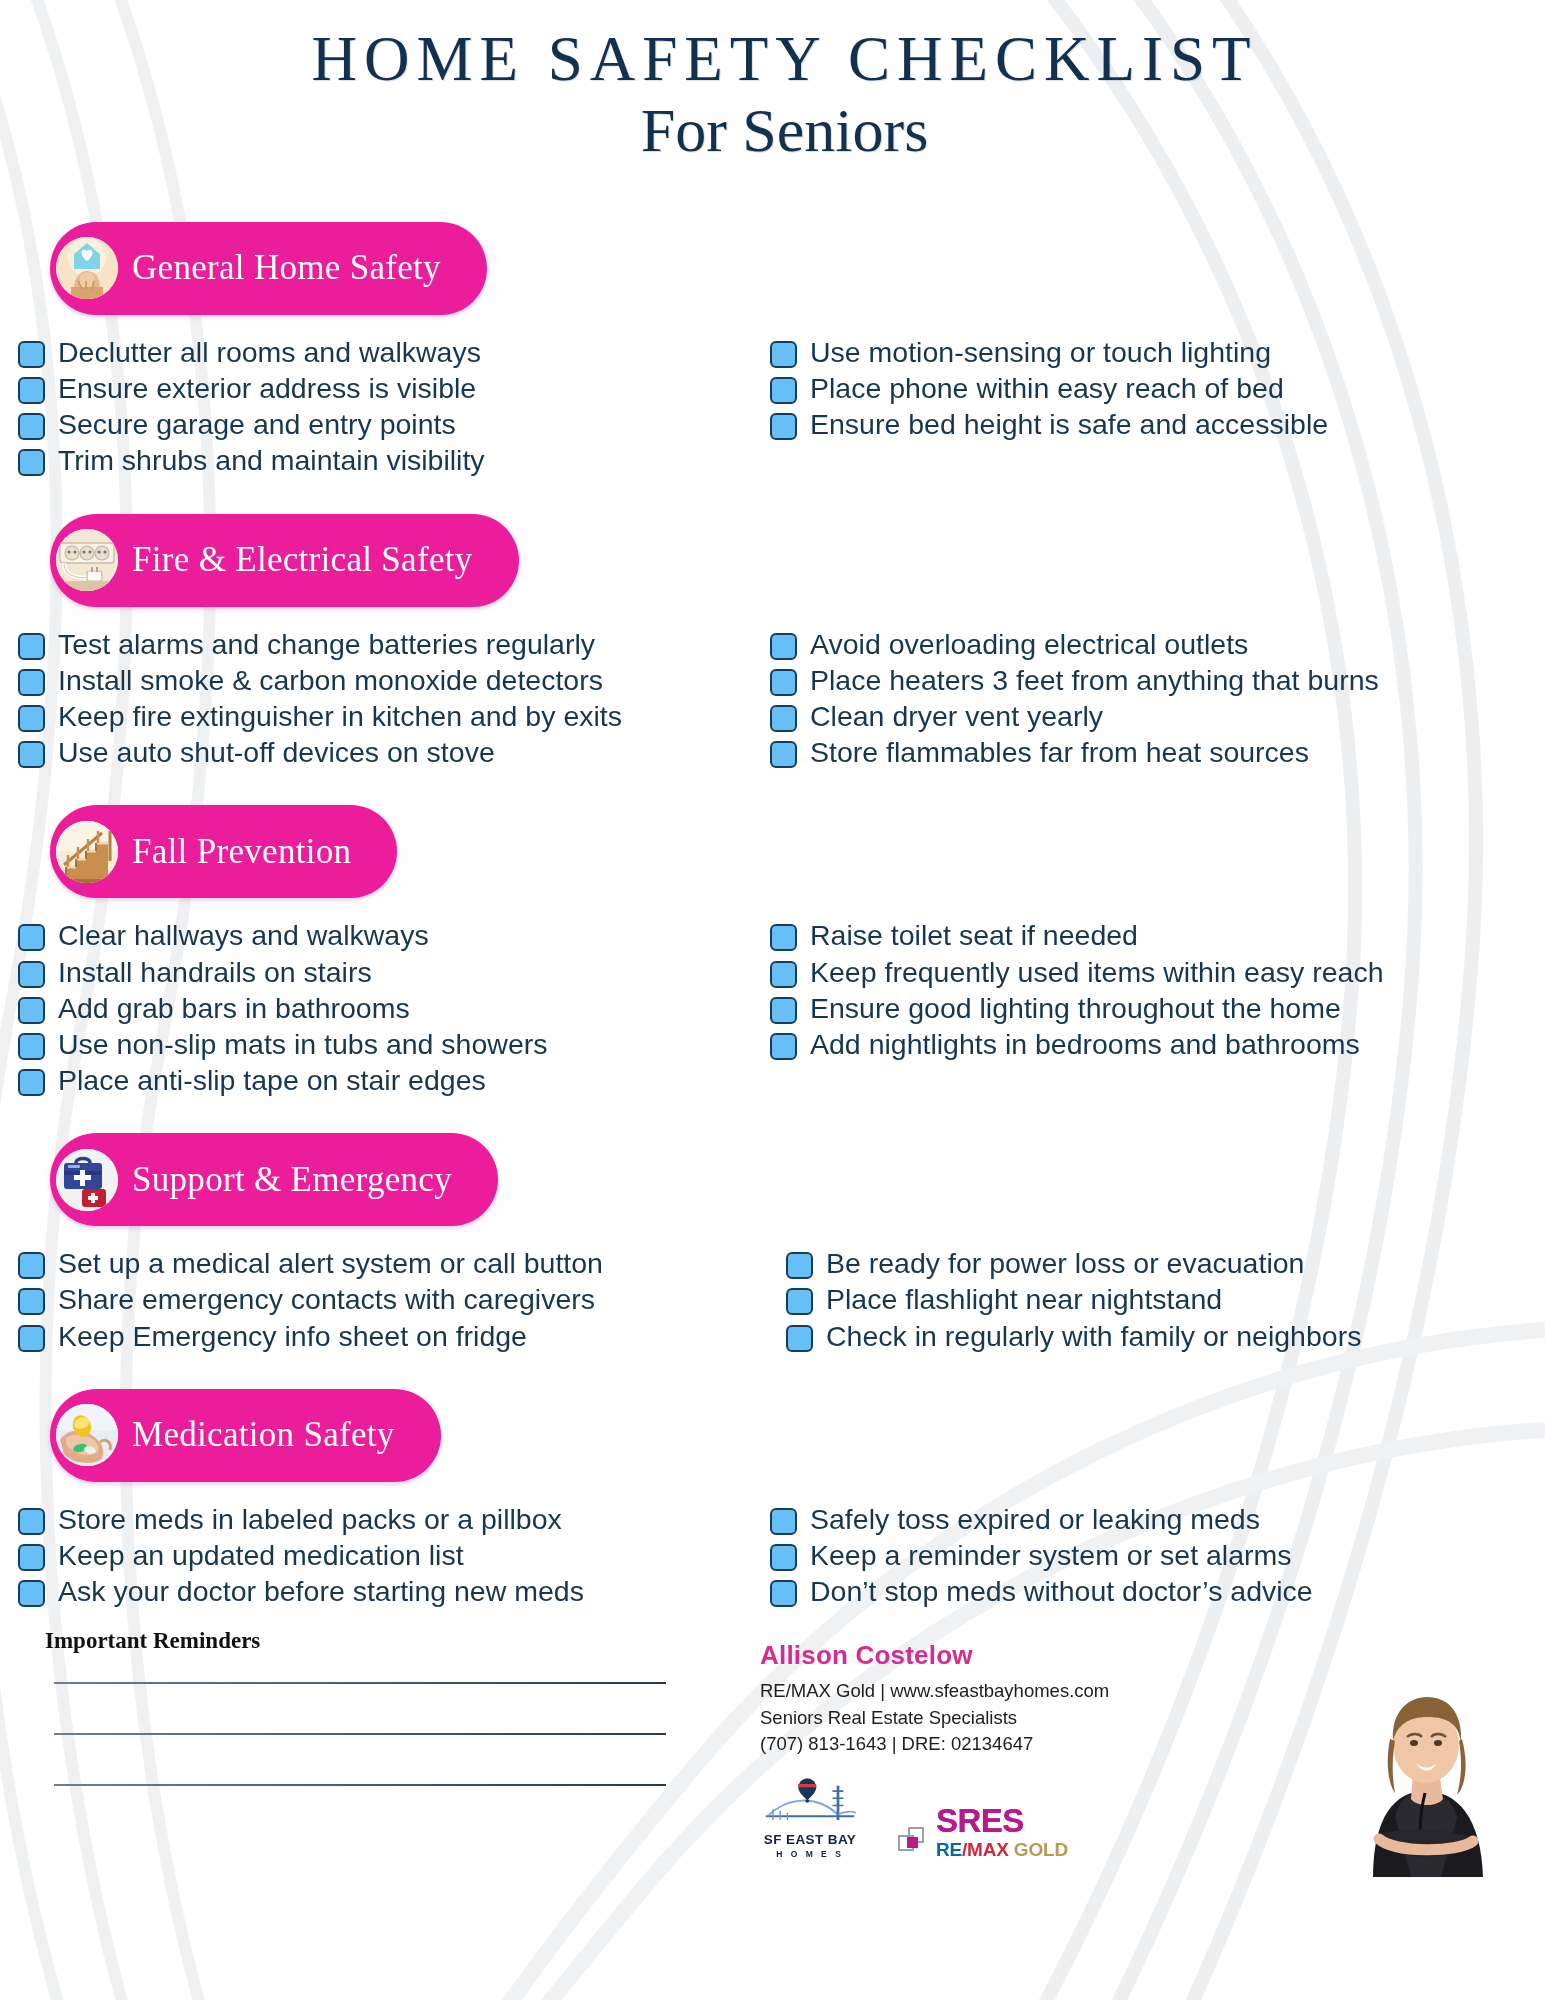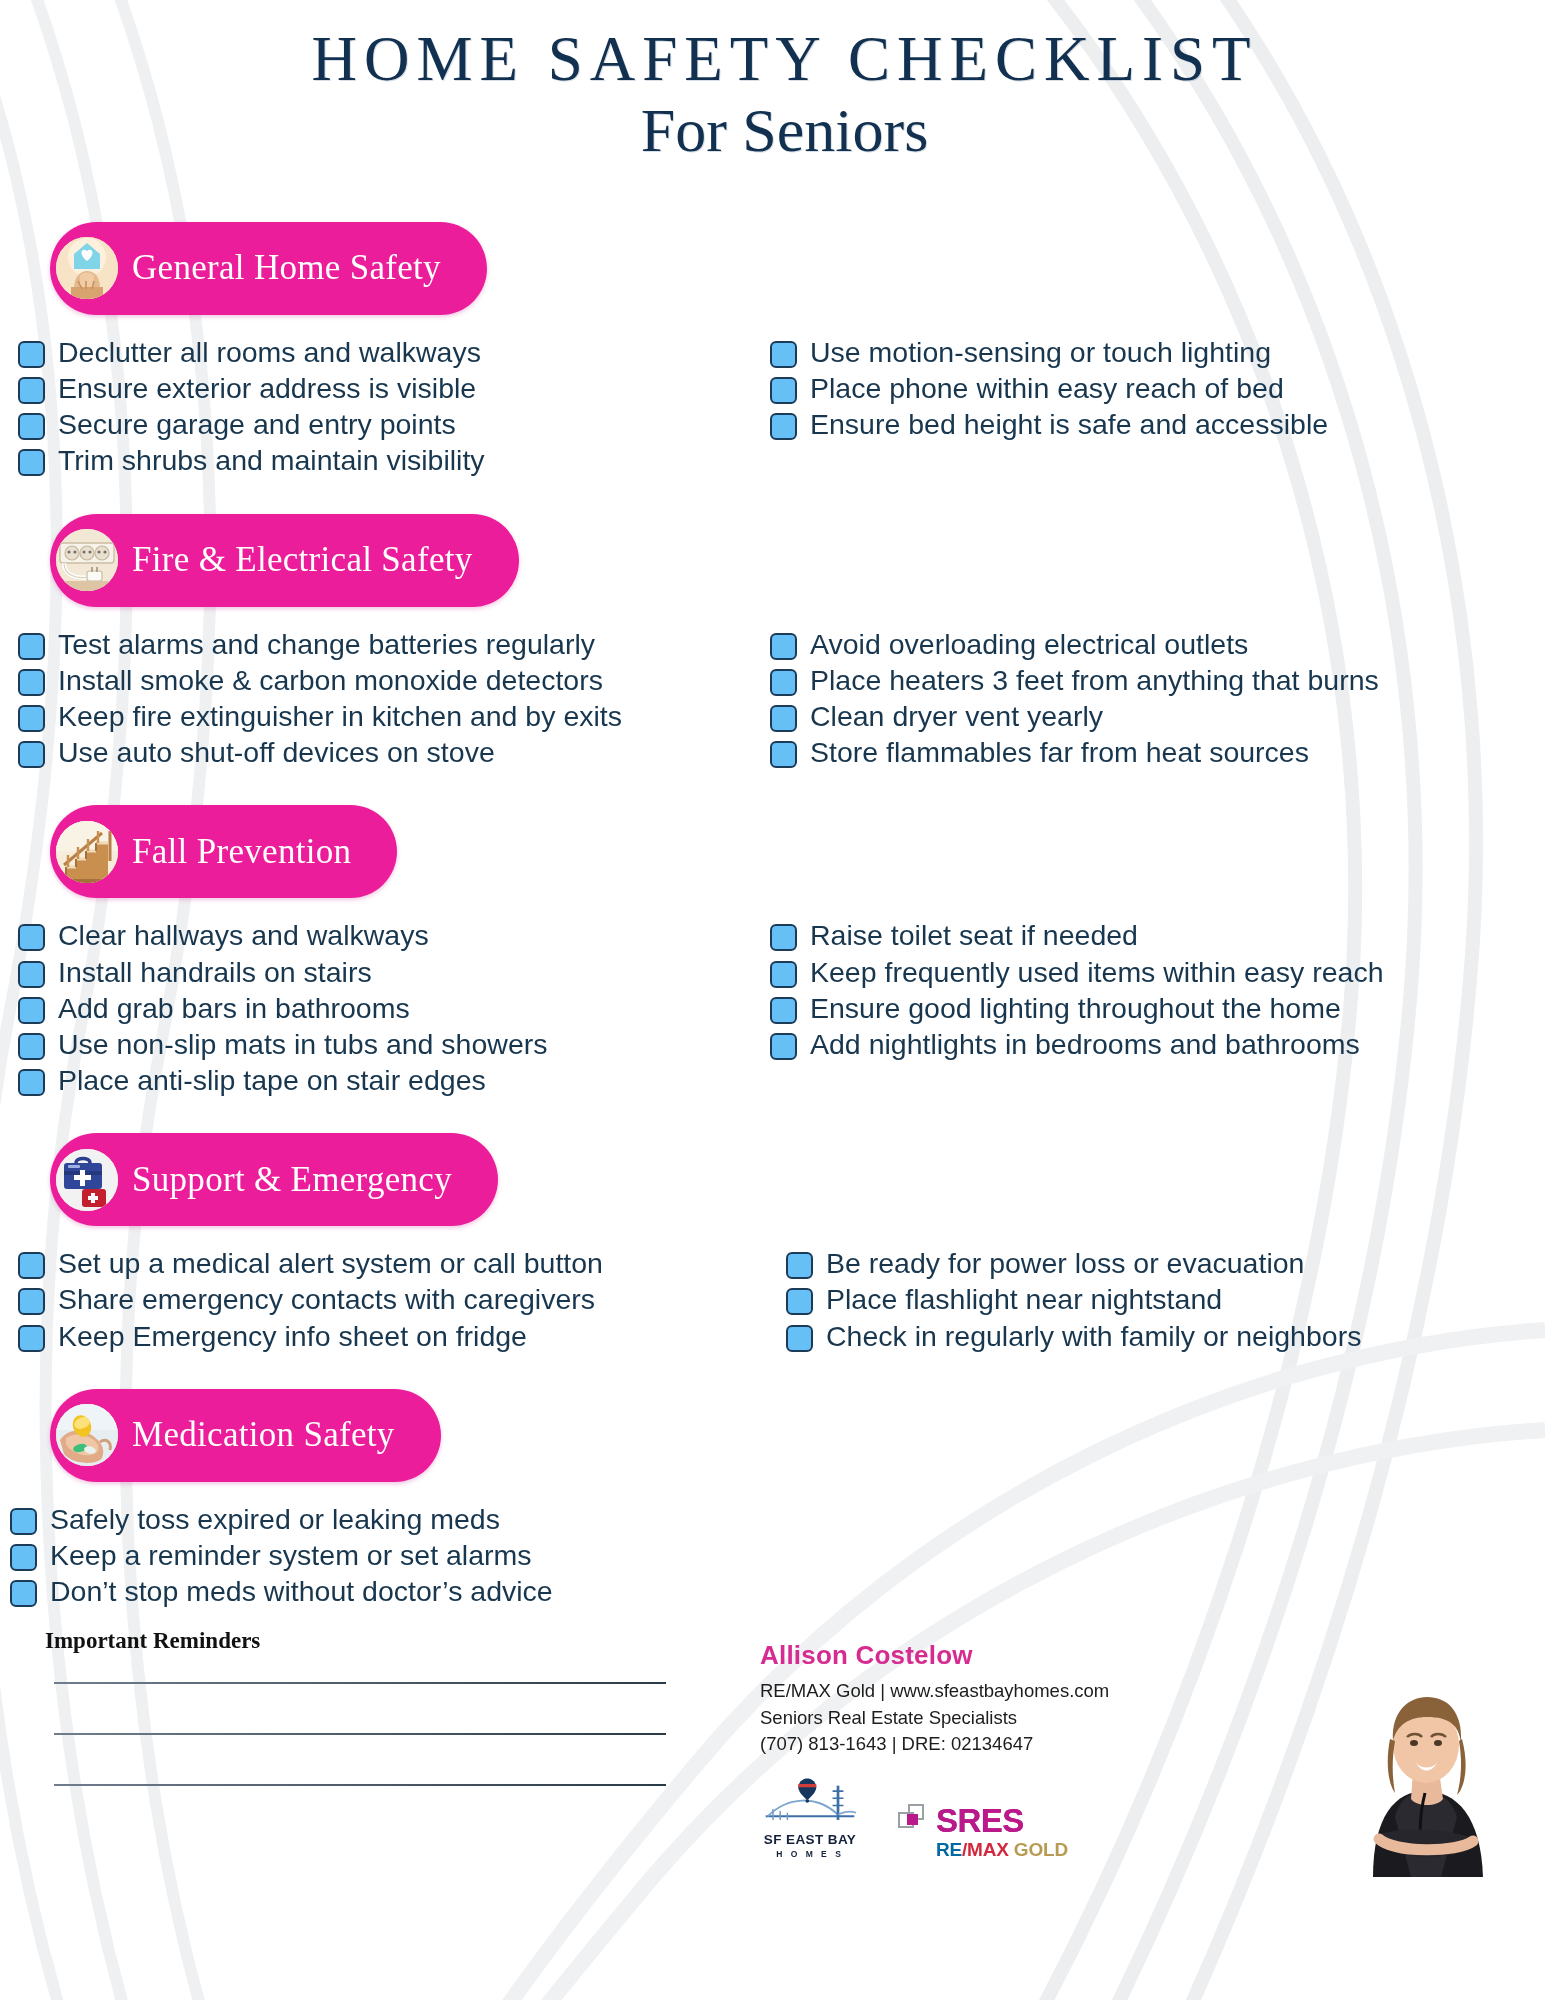--- a/index.html
+++ b/index.html
@@ -186,21 +186,21 @@
   .sfeb-sub {
     font-family: "Liberation Sans", sans-serif;
     font-weight: bold;
     font-size: 8.5px;
     color: #14213d;
     letter-spacing: 3px;
     text-align: center;
     margin-top: 2px;
   }
 
-  .sres-logo { display: flex; align-items: flex-start; gap: 8px; }
+  .sres-logo { display: flex; align-items: flex-end; gap: 8px; }
   .sres-text-col { line-height: 1; }
   .sres-word {
     font-family: "Liberation Sans", sans-serif;
     font-weight: bold;
     font-size: 33px;
     letter-spacing: -0.5px;
     background: linear-gradient(to right, #8e1b86, #c2188f, #d81f8c);
     -webkit-background-clip: text;
     background-clip: text;
     color: #b9198b;
@@ -471,20 +471,34 @@
       <path d="M10 34 C 18 28, 30 30, 38 36 C 44 41, 44 48, 38 50 C 28 54, 14 48, 10 40 Z" fill="#f0c7a6"></path>
       <ellipse cx="26" cy="22" rx="9" ry="11" fill="#f3c321" transform="rotate(-22 26 22)"></ellipse>
       <ellipse cx="26" cy="19" rx="8" ry="5.5" fill="#fbe27a" transform="rotate(-22 26 19)"></ellipse>
       <ellipse cx="24" cy="44" rx="7" ry="4" fill="#3bbf7a" transform="rotate(-15 24 44)"></ellipse>
       <ellipse cx="34" cy="46" rx="6" ry="3.5" fill="#e8f3ef" transform="rotate(12 34 46)"></ellipse>
       <path d="M44 38 C 50 34, 56 38, 54 46" stroke="#d3a07c" stroke-width="3" fill="none"></path>
     </svg>
           </span>
           <span class="pill-label">Medication Safety</span>
         </div><div class="cols" style="margin-top: 20px;">
+          <div class="col col-left">
+            <div class="item">
+              <span class="checkbox"></span>
+              <span class="item-label">Store meds in labeled packs or a pillbox</span>
+            </div>
+            <div class="item">
+              <span class="checkbox"></span>
+              <span class="item-label">Keep an updated medication list</span>
+            </div>
+            <div class="item">
+              <span class="checkbox"></span>
+              <span class="item-label">Ask your doctor before starting new meds</span>
+            </div>
+          </div>
           <div class="col col-right">
             <div class="item">
               <span class="checkbox"></span>
               <span class="item-label">Safely toss expired or leaking meds</span>
             </div>
             <div class="item">
               <span class="checkbox"></span>
               <span class="item-label">Keep a reminder system or set alarms</span>
             </div>
             <div class="item">

